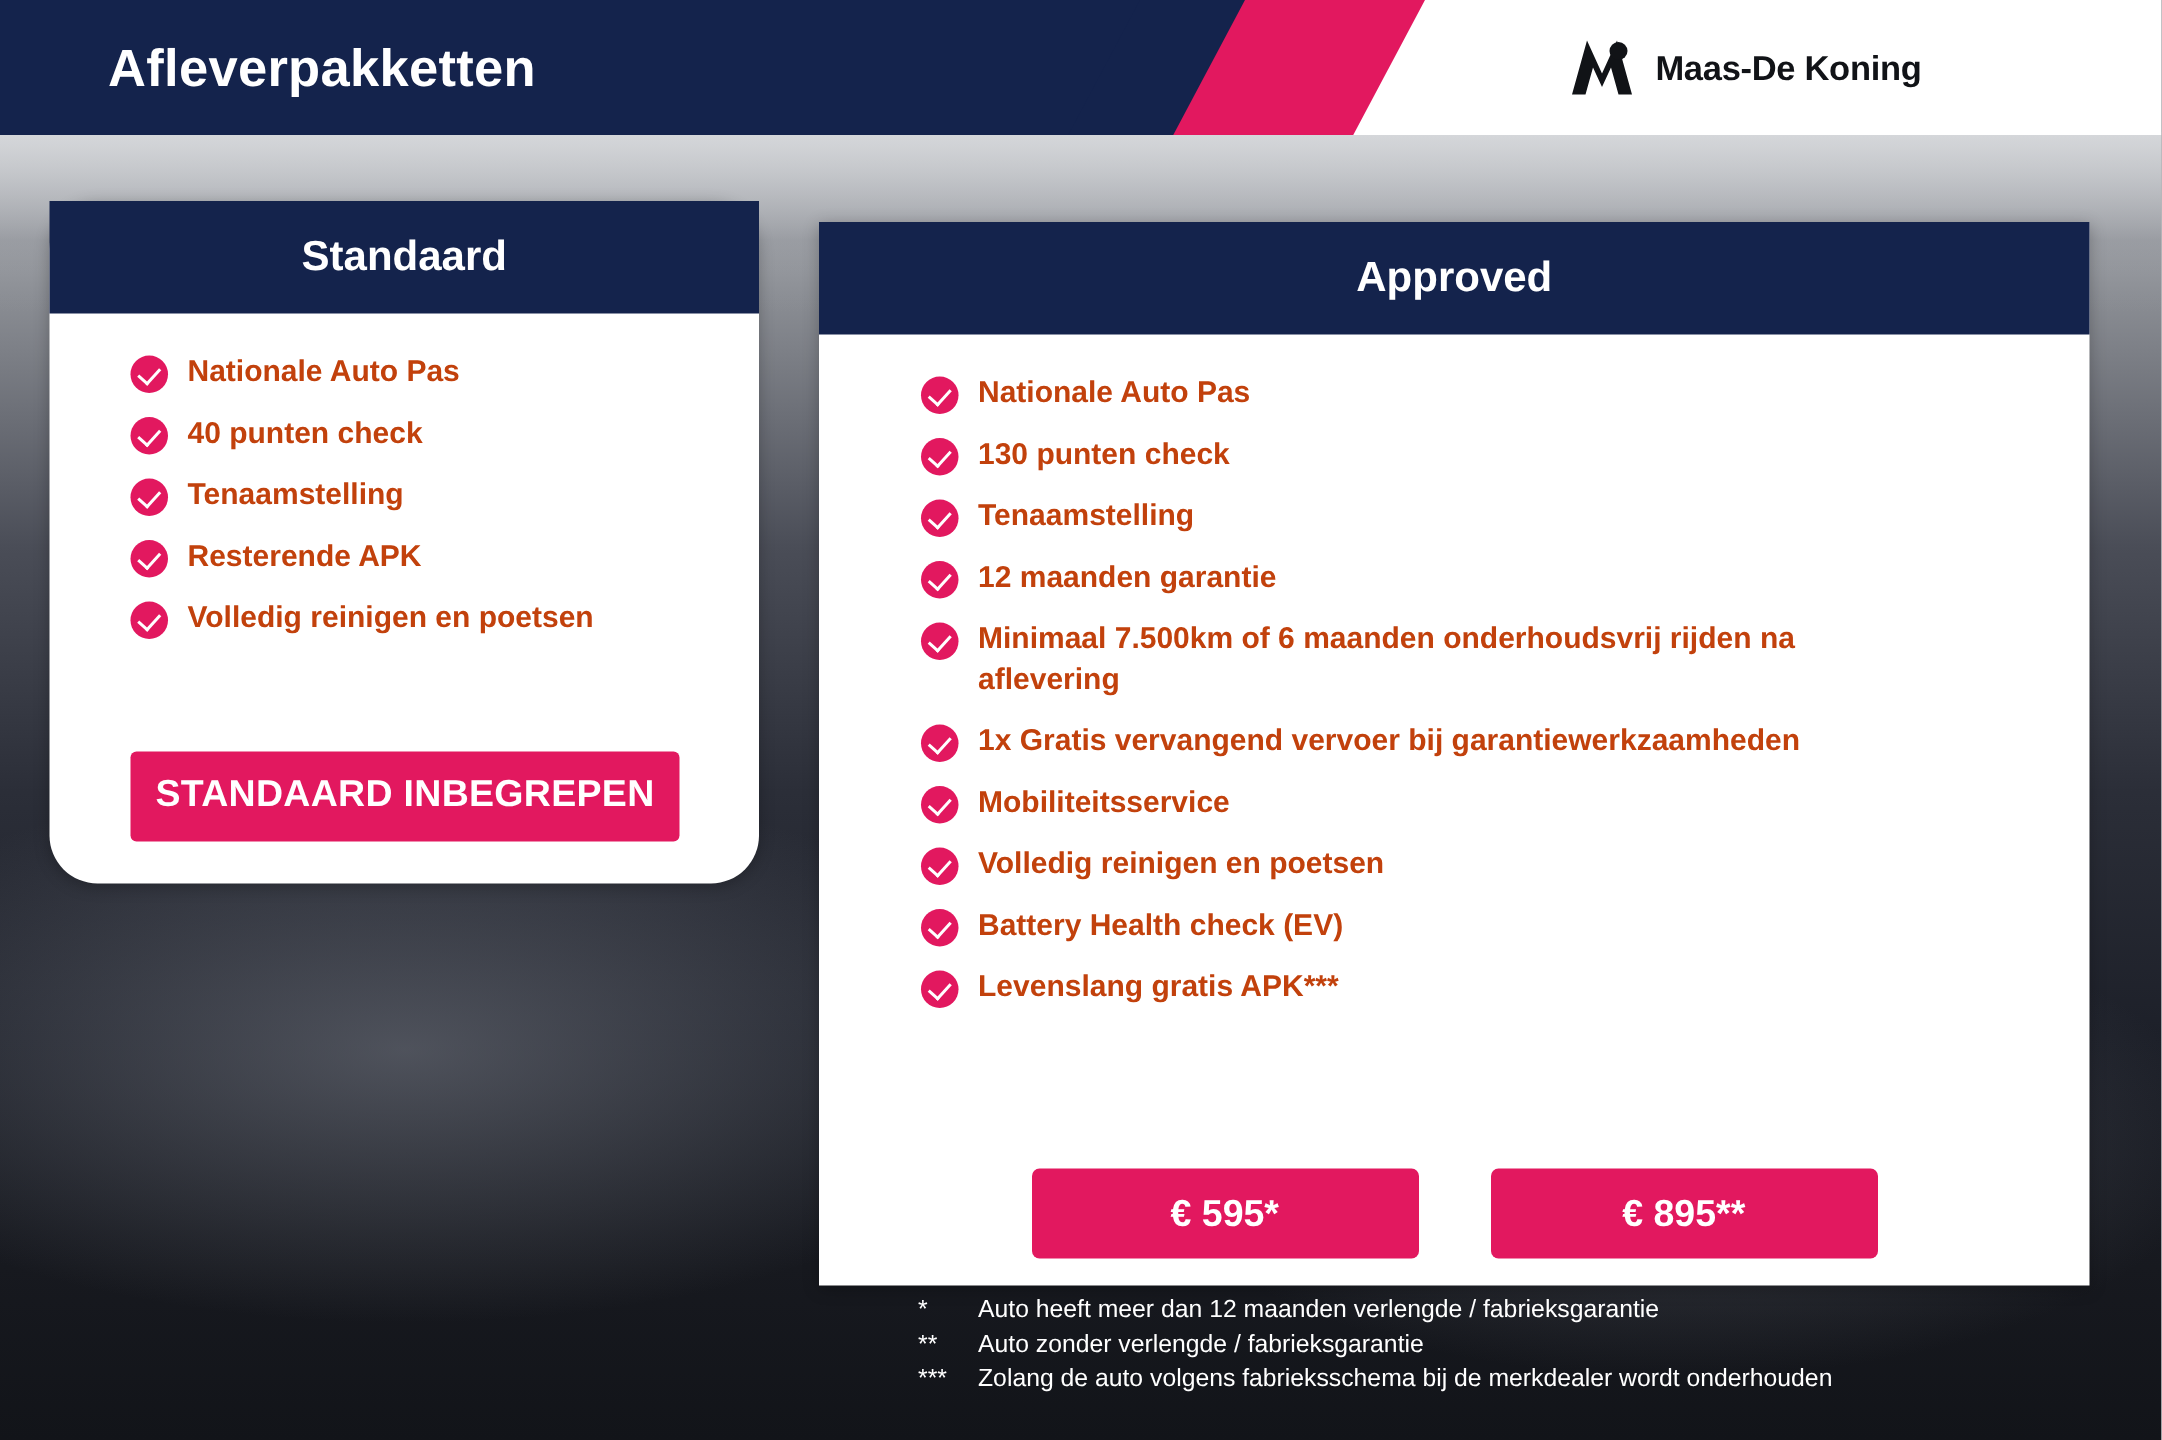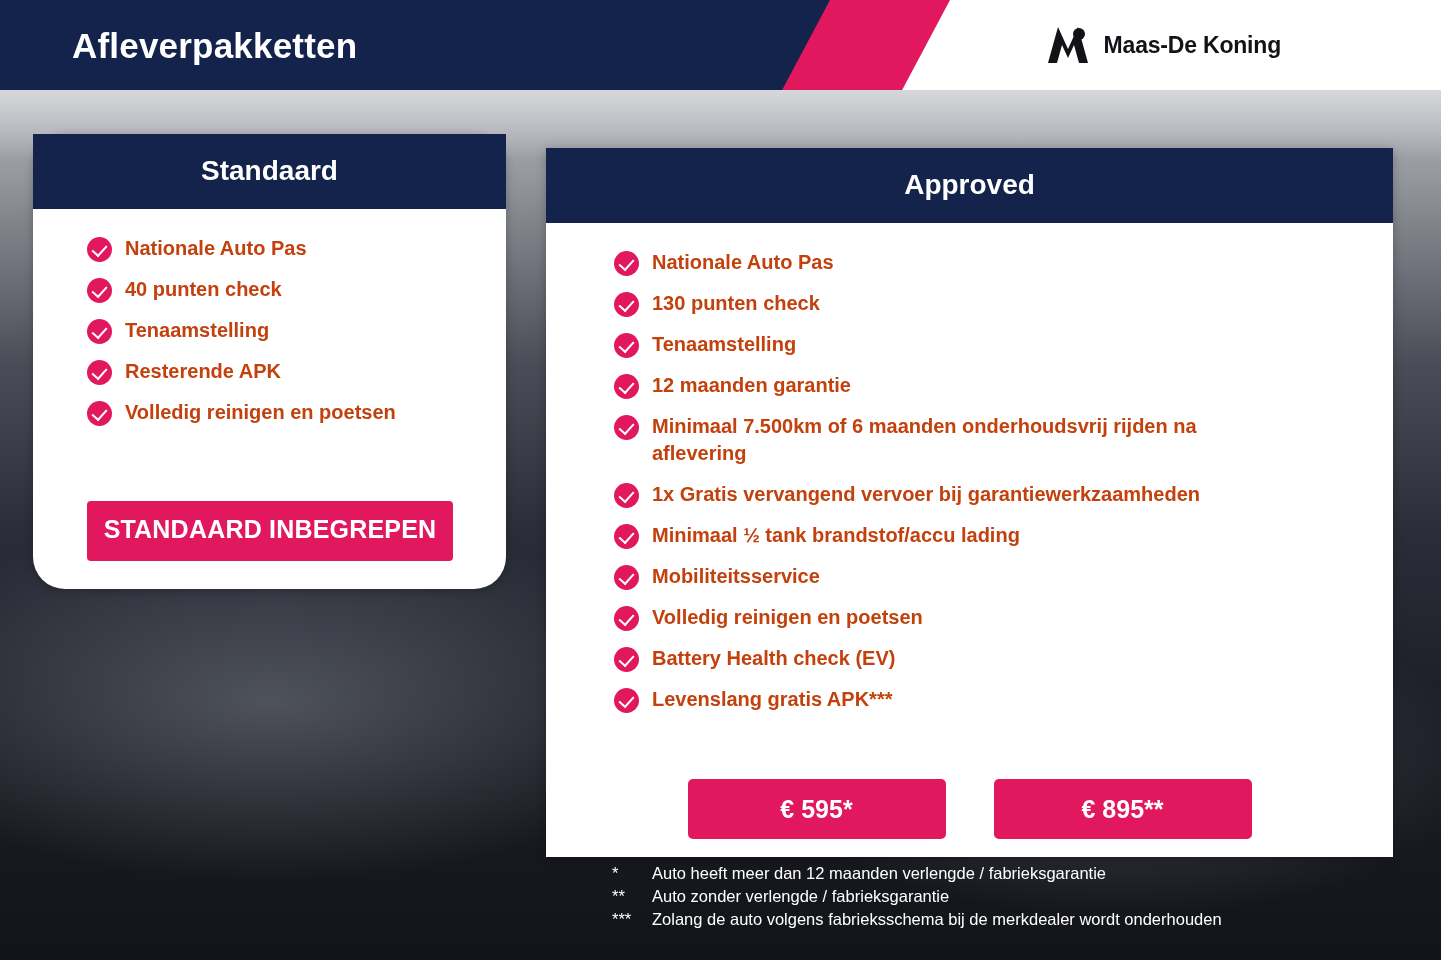--- a/index.html
+++ b/index.html
@@ -261,24 +261,20 @@
         <li style="max-width:660px">
           <span class="check"></span>
           <span class="feature-text">Minimaal 7.500km of 6 maanden onderhoudsvrij rijden na aflevering</span>
         </li>
         <li>
           <span class="check"></span>
           <span class="feature-text">1x Gratis vervangend vervoer bij garantiewerkzaamheden</span>
         </li>
         <li>
           <span class="check"></span>
-          <span class="feature-text">Minimaal ½ tank brandstof/accu lading</span>
-        </li>
-        <li>
-          <span class="check"></span>
           <span class="feature-text">Mobiliteitsservice</span>
         </li>
         <li>
           <span class="check"></span>
           <span class="feature-text">Volledig reinigen en poetsen</span>
         </li>
         <li>
           <span class="check"></span>
           <span class="feature-text">Battery Health check (EV)</span>
         </li>

